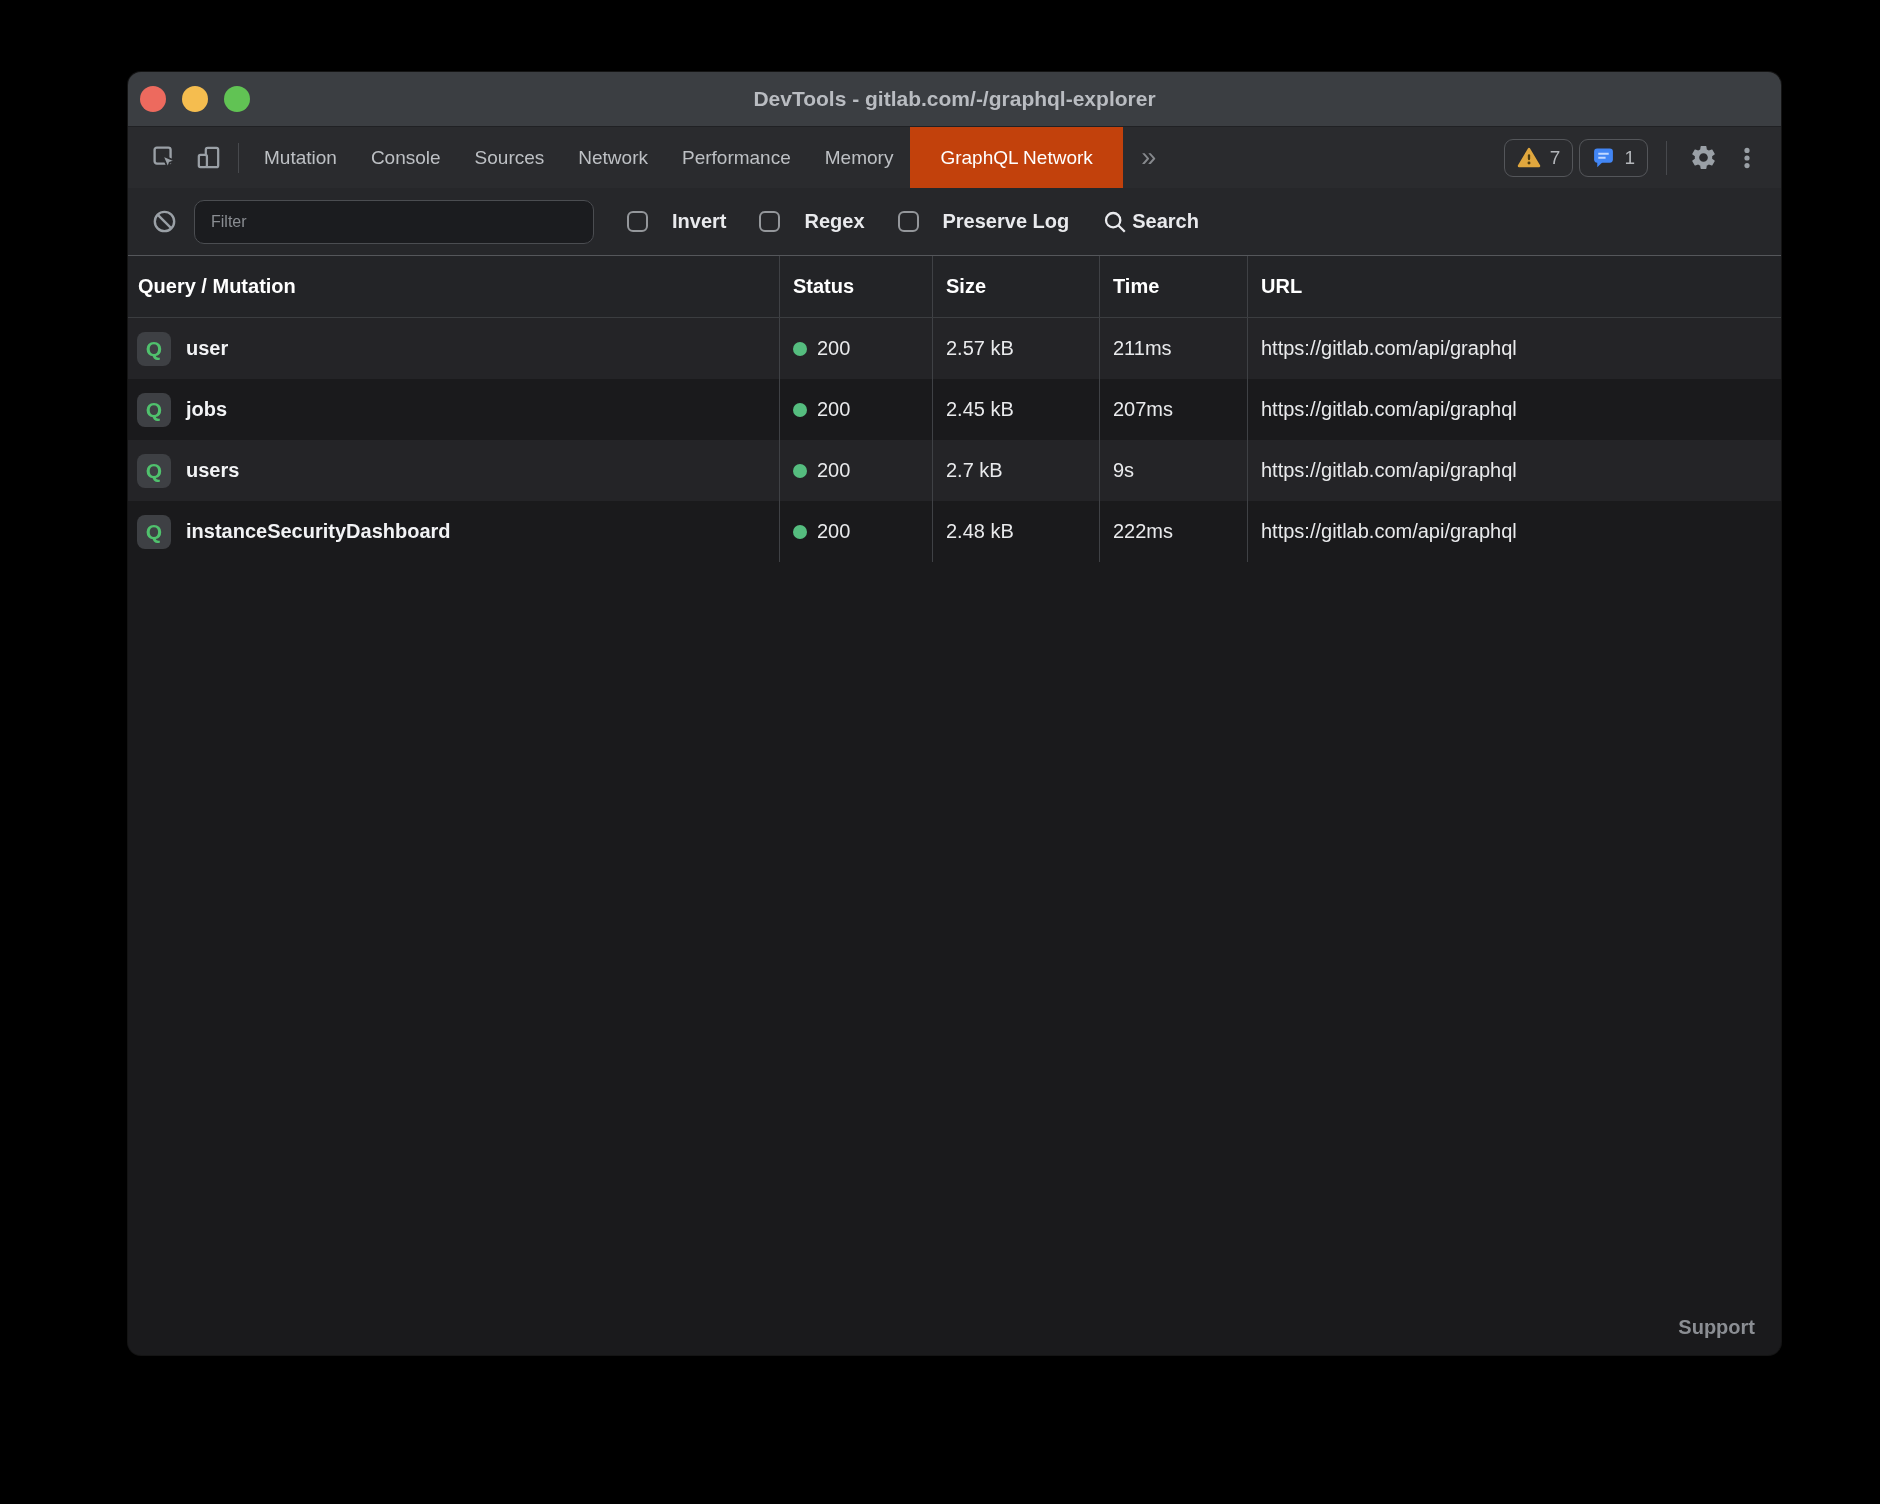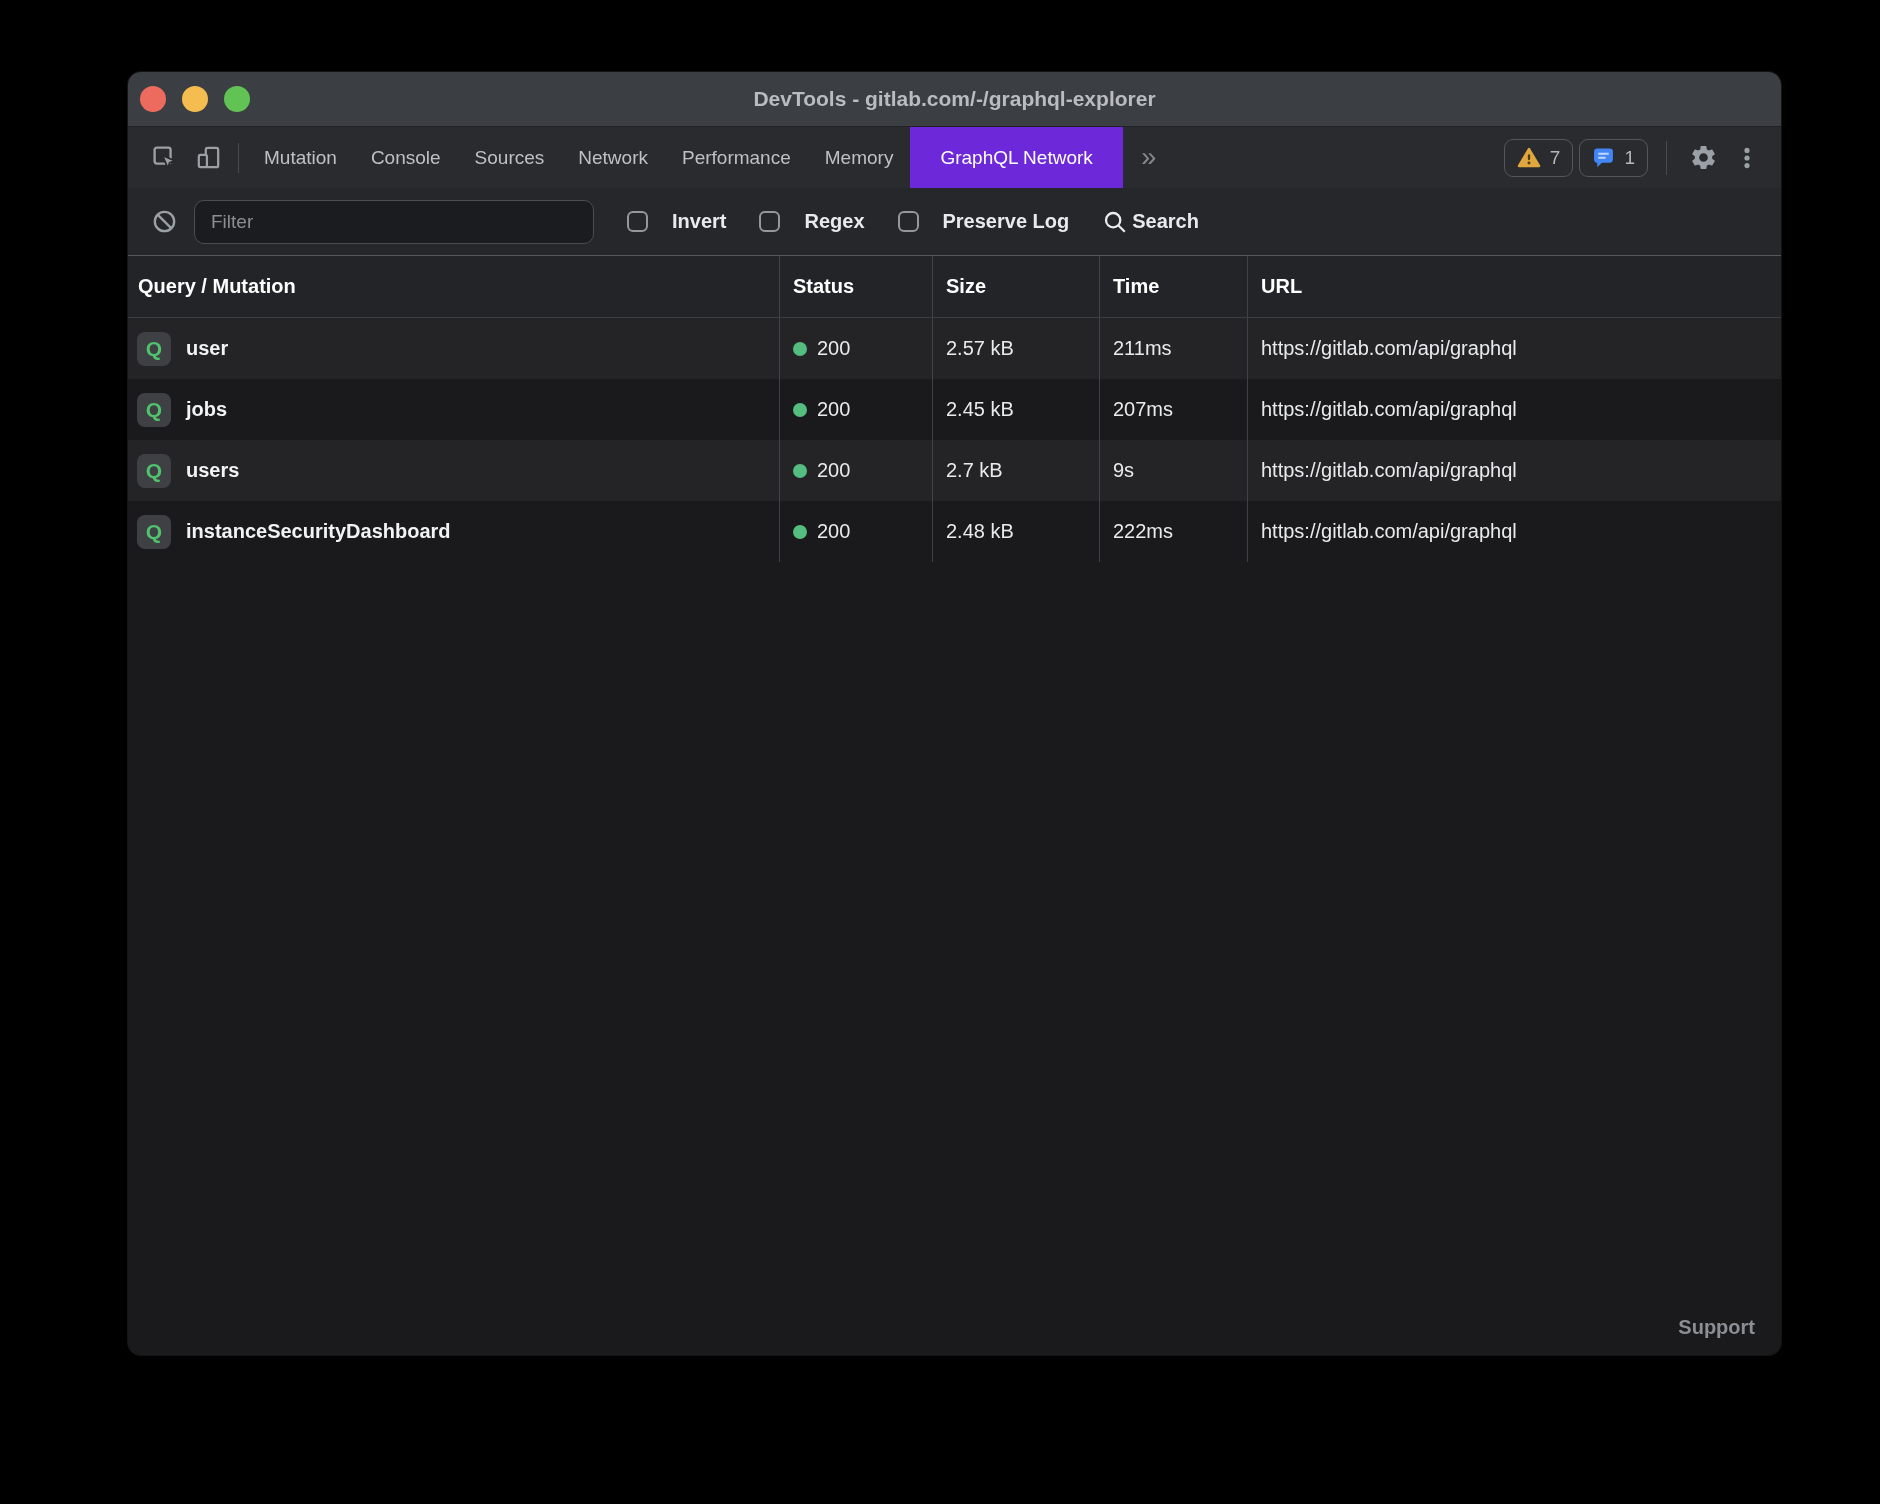--- a/index.html
+++ b/index.html
@@ -27,38 +27,38 @@
   .window-title { font-size:21px; font-weight:bold; color:#b9bcc1; }
   
   .tabbar {
     flex:0 0 61px; background:#2a2b2e; display:flex; align-items:stretch; padding-left:14px;
   }
   .tool-icon { width:44px; display:flex; align-items:center; justify-content:center; }
   .vsep { width:1px; height:30px; background:#47494d; align-self:center; margin:0 8px; }
   .vsep.tall { height:34px; margin:0 14px 0 16px; }
   .tabs { display:flex; align-items:stretch; }
   .tab { display:flex; align-items:center; padding:0 17px; font-size:19px; color:#bdc0c4; white-space:nowrap; cursor:default; }
-  .tab.active { background:#6d28d9; color:#ffffff; padding:0 30px; }
+  .tab.active { background:#c2410c; color:#ffffff; padding:0 30px; }
   .more-tabs { width:52px; display:flex; align-items:center; justify-content:center; font-size:27px; color:#86898d; }
   .tab-spacer { flex:1; }
   .badges { display:flex; align-items:center; gap:6px; margin-right:2px; }
   .badge {
     height:38px; border:1.5px solid #54565a; border-radius:9px; padding:0 12px;
     display:flex; align-items:center; gap:9px; color:#b4b7bb; font-size:19px;
   }
   .gear-dots { display:flex; align-items:center; margin-right:12px; }
   
   .toolbar {
     flex:0 0 68px; background:#26272a; border-bottom:1px solid #55575b;
     display:flex; align-items:center; padding:0 14px;
   }
   .filter-input {
     width:400px; height:44px; margin-left:8px; background:#1b1c1f;
     border:1.5px solid #4b4d51; border-radius:10px; color:#e8eaed;
-    font-size:19px; padding:0 16px; outline:none; font-family:"Liberation Sans", sans-serif;
+    font-size:16px; padding:0 16px; outline:none; font-family:"Liberation Sans", sans-serif;
   }
   .filter-input::placeholder { color:#8a8d92; }
   .check { display:flex; align-items:center; gap:24px; margin-left:33px; font-size:20px; font-weight:bold; color:#e9eaed; cursor:default; }
   .box { width:21px; height:21px; border:2px solid #94979b; border-radius:6px; background:transparent; }
   .search-btn { display:flex; align-items:center; gap:4px; margin-left:33px; font-size:20px; font-weight:bold; color:#e9eaed; }
   
   .grid { display:grid; grid-template-columns:651px 153px 167px 148px 1fr; }
   .cell { display:flex; align-items:center; padding:0 13px; overflow:hidden; white-space:nowrap; }
   .cell + .cell { border-left:1px solid #3f4145; }
   .grid.header { background:#232427; height:62px; border-bottom:1px solid #3b3d40; }

